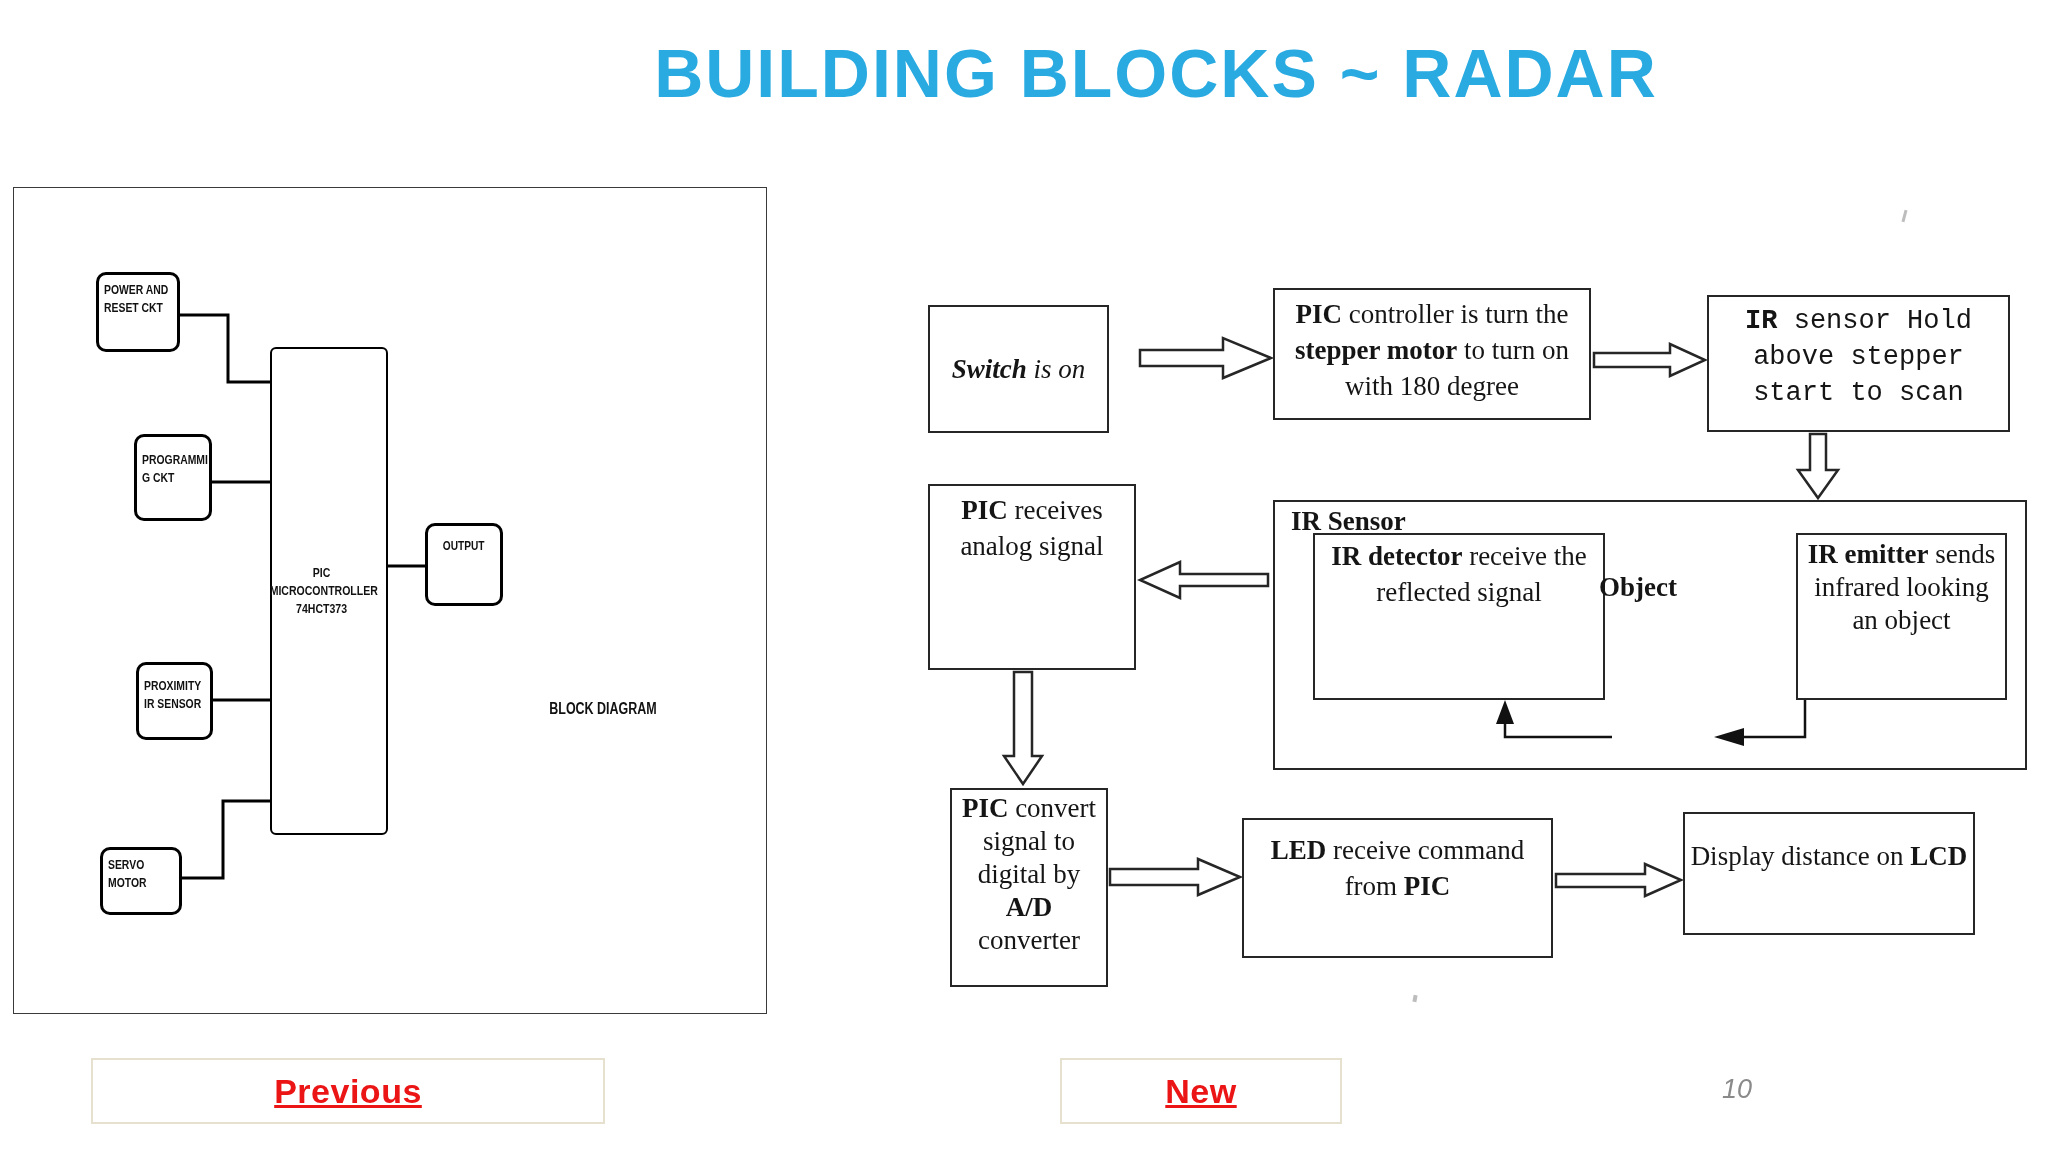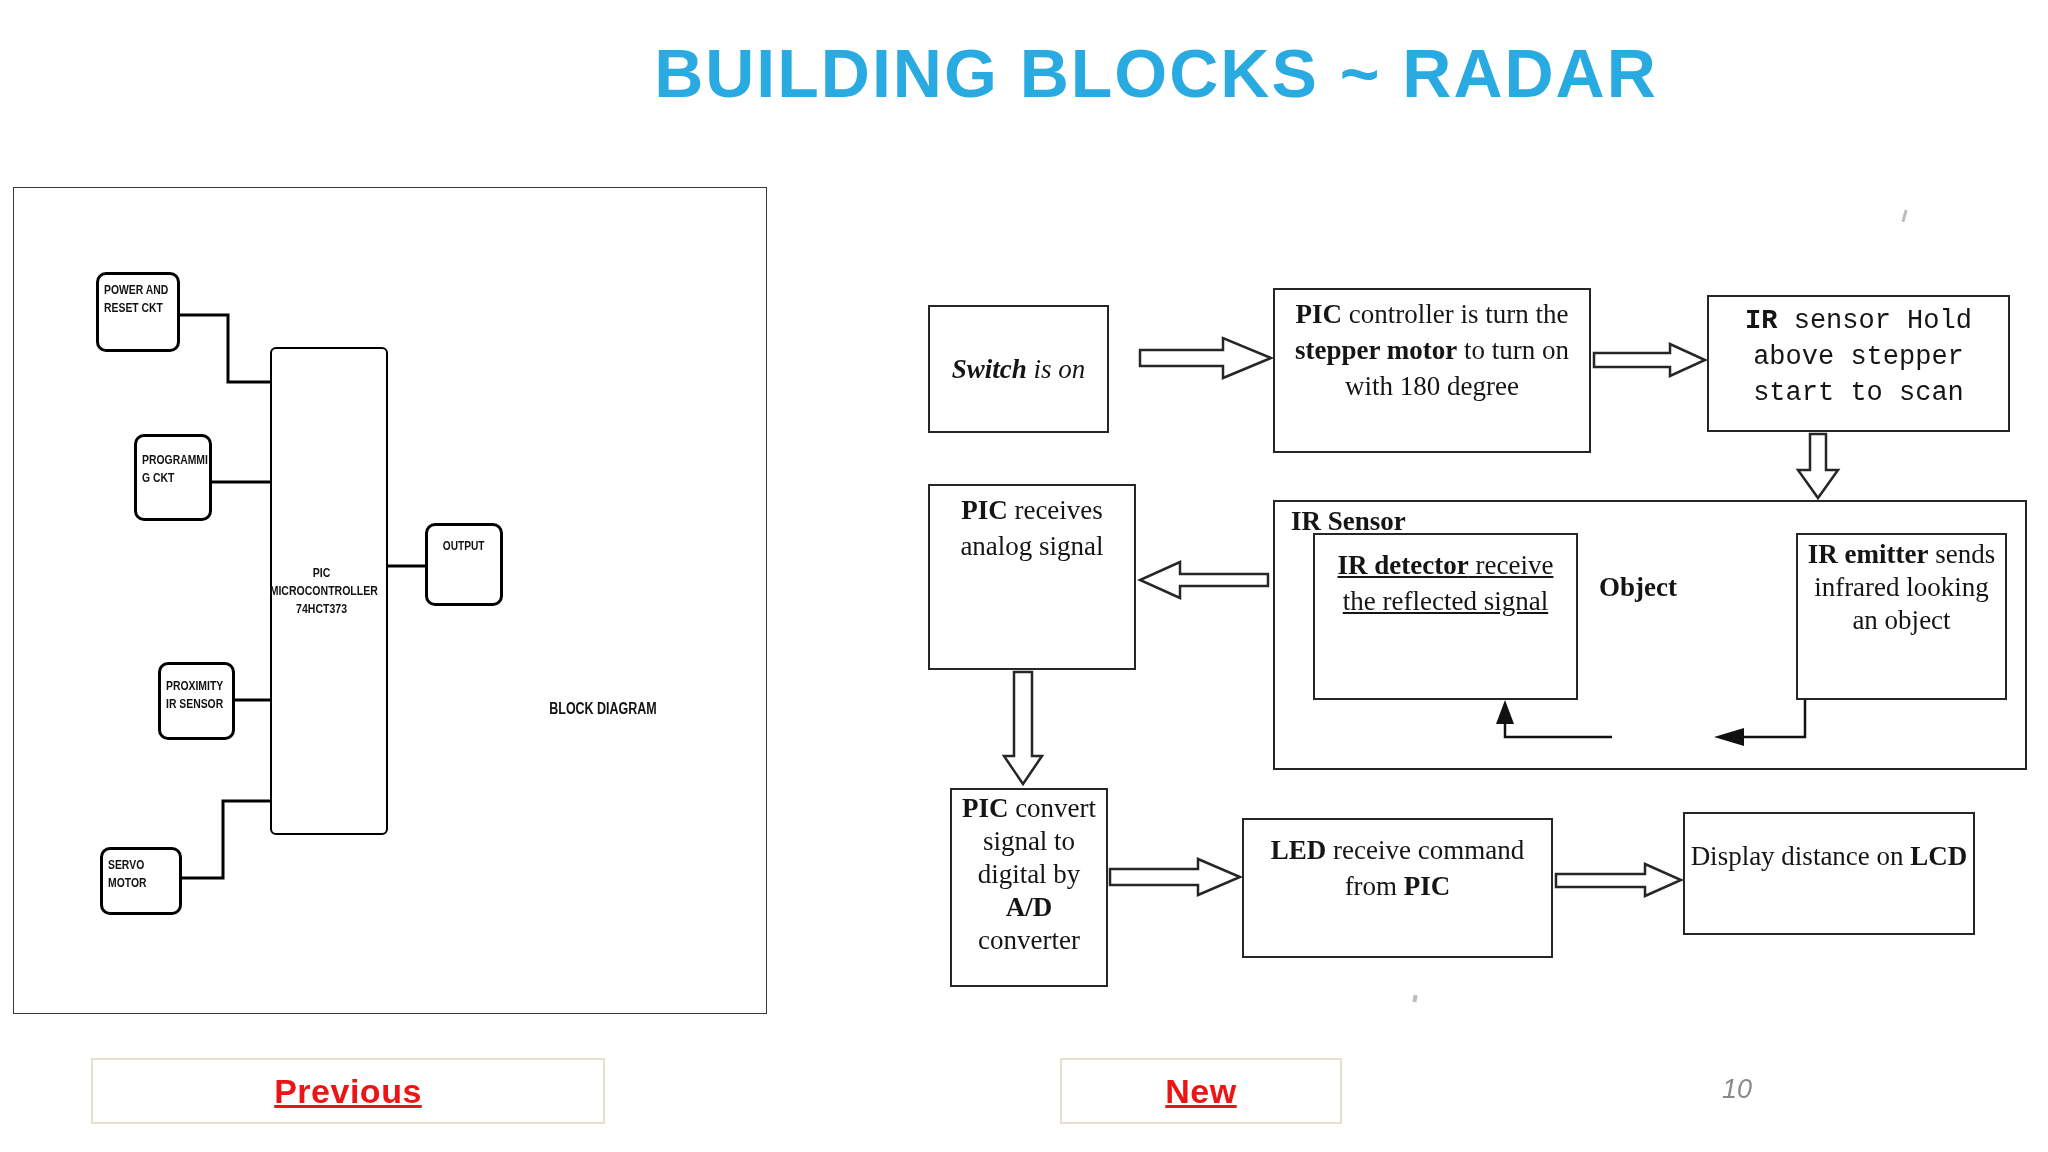--- a/index.html
+++ b/index.html
@@ -59,21 +59,21 @@
 
   <div class="rbox" style="left:96px;top:272px;width:84px;height:80px;">
     <span class="condL">POWER AND RESET CKT</span>
   </div>
 
   <div class="rbox" style="left:134px;top:434px;width:78px;height:87px;padding-top:14px;">
     <span class="condL">PROGRAMMI</span>
     <span class="condL">G CKT</span>
   </div>
 
-  <div class="rbox" style="left:136px;top:662px;width:77px;height:78px;padding-top:12px;margin-left:22px;">
+  <div class="rbox" style="left:136px;top:662px;width:77px;height:78px;padding-top:12px;">
     <span class="condL">PROXIMITY IR SENSOR</span>
   </div>
 
   <div class="rbox" style="left:100px;top:847px;width:82px;height:68px;">
     <span class="condL">SERVO MOTOR</span>
   </div>
 
   <div class="rbox center" style="left:270px;top:347px;width:118px;height:488px;font-size:13.5px;">
     <span class="condC">
       <span>PIC MICROCONTROLLER</span><br>
@@ -108,37 +108,37 @@
     <polyline points="1805,700 1805,737 1744,737" fill="none" stroke="#111" stroke-width="2.5"></polyline>
     <polygon points="1714,737 1744,728 1744,746" fill="#111"></polygon>
     <polyline points="1612,737 1505,737 1505,722" fill="none" stroke="#111" stroke-width="2.5"></polyline>
     <polygon points="1505,700 1496,724 1514,724" fill="#111"></polygon>
   </svg>
 
   <div class="fbox vc" style="left:928px;top:305px;width:181px;height:128px;font-style:italic;">
     <span><span class="b">Switch</span><span> is on</span></span>
   </div>
 
-  <div class="fbox" style="left:1273px;top:288px;width:318px;height:165px;">
+  <div class="fbox" style="left:1273px;top:288px;width:318px;height:132px;">
     <span class="b">PIC</span><span> controller  is turn the </span><span class="b">stepper motor</span><span> to turn on with 180 degree</span>
   </div>
 
   <div class="fbox" style="left:1707px;top:295px;width:303px;height:137px;font-family:Liberation Mono, monospace;">
     <span class="b">IR</span><span> sensor Hold above stepper start to scan</span>
   </div>
 
   <div class="fbox" style="left:928px;top:484px;width:208px;height:186px;">
     <span class="b">PIC</span><span> receives analog signal</span>
   </div>
 
   <div class="container" style="left:1273px;top:500px;width:754px;height:270px;">
     <span class="lbl">IR Sensor</span>
   </div>
 
-  <div class="fbox" style="left:1313px;top:533px;width:265px;height:167px;padding-top:12px;text-decoration:underline;">
+  <div class="fbox" style="left:1313px;top:533px;width:292px;height:167px;padding-top:3px;">
     <span class="b">IR detector</span><span> receive the reflected signal</span>
   </div>
 
   <div class="objlbl">Object</div>
 
   <div class="fbox lh33" style="left:1796px;top:533px;width:211px;height:167px;padding-top:3px;">
     <span class="b">IR emitter</span><span> sends infrared looking an object</span>
   </div>
 
   <div class="fbox lh33" style="left:950px;top:788px;width:158px;height:199px;padding-top:2px;">

